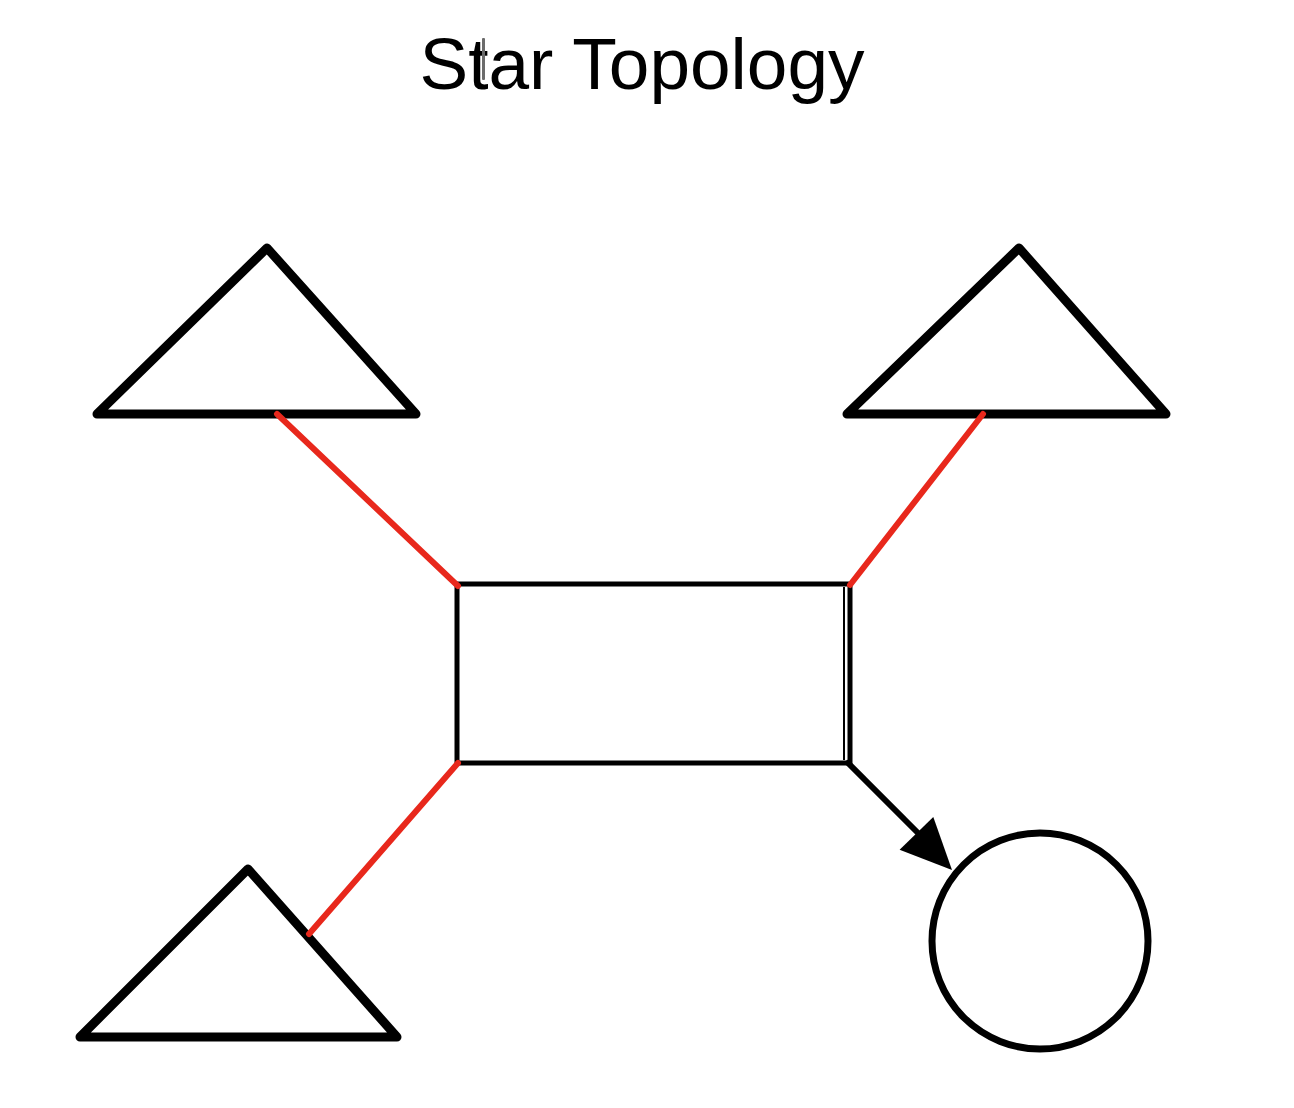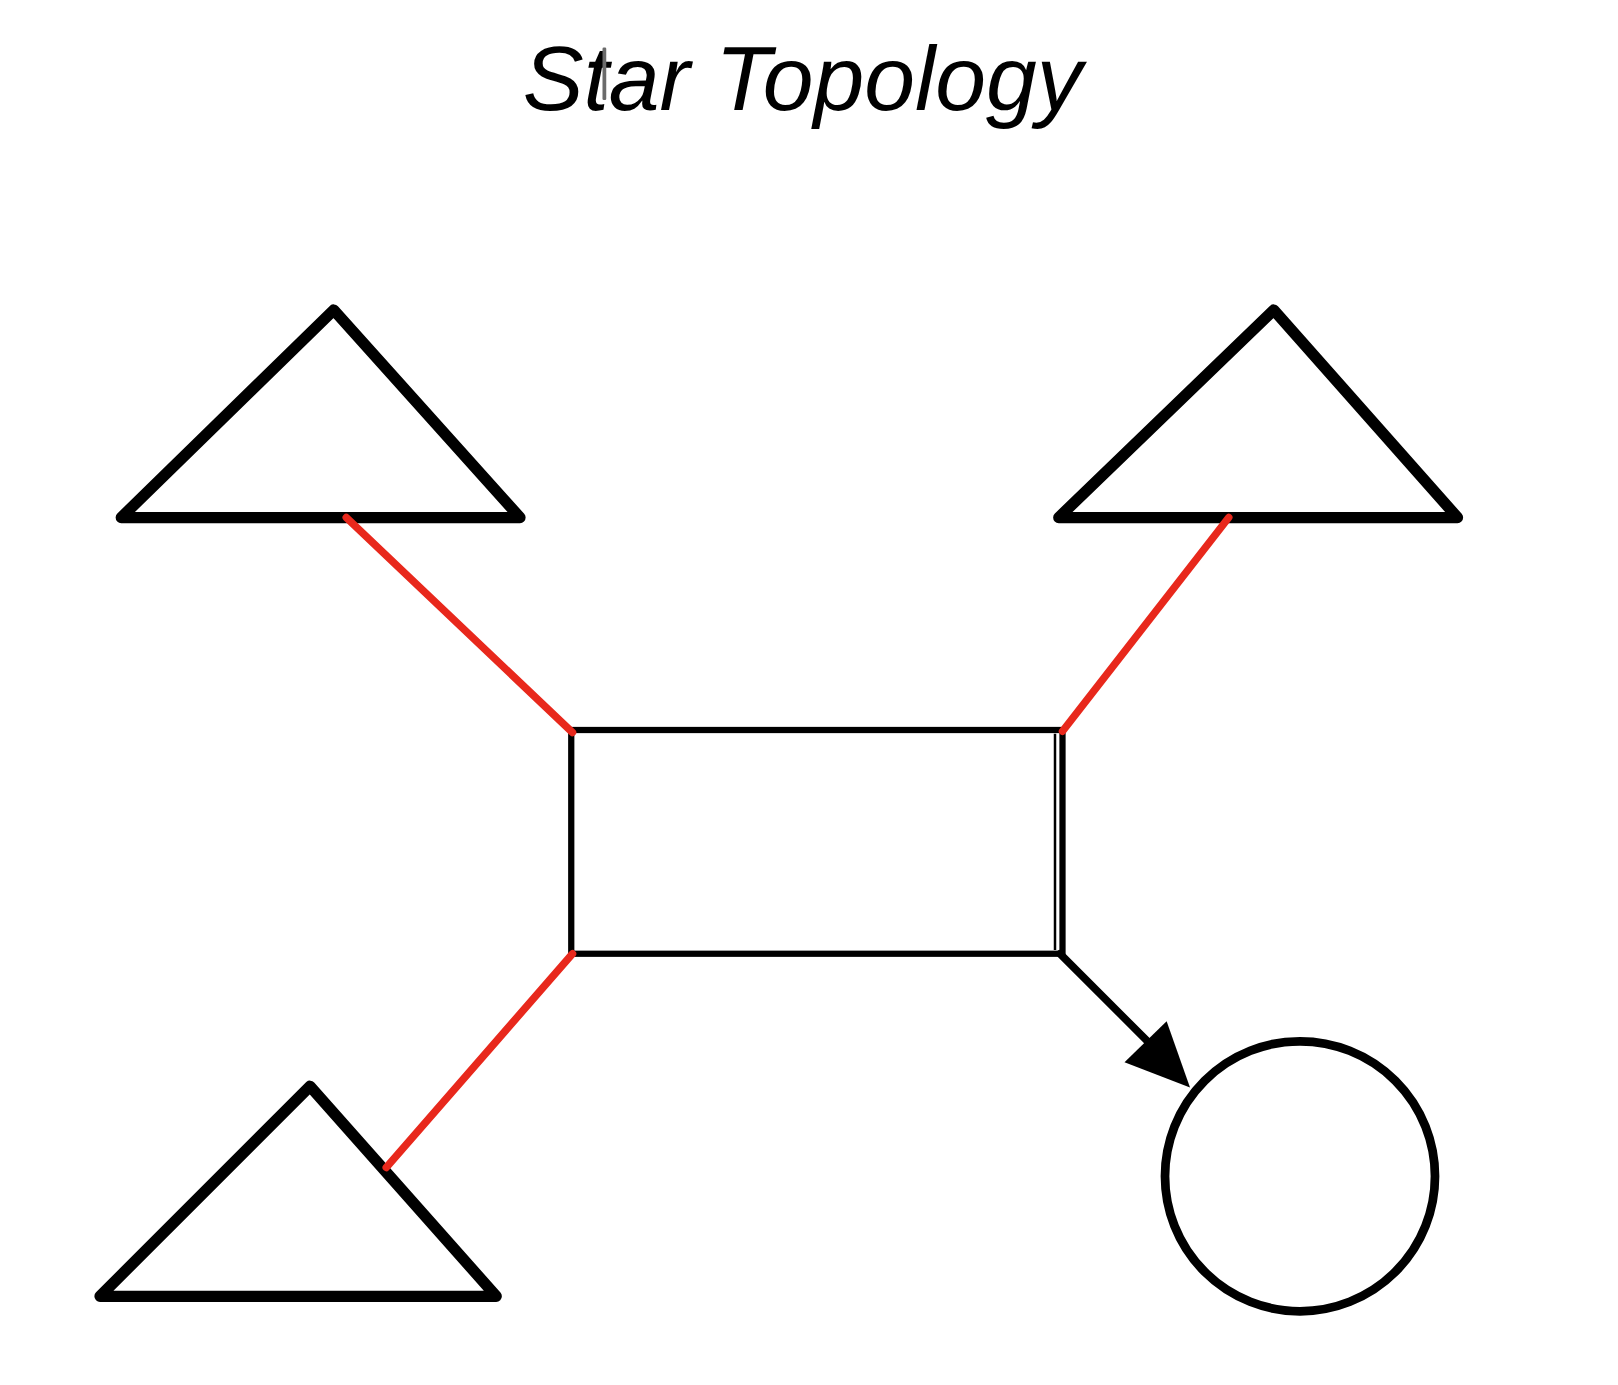--- a/index.html
+++ b/index.html
@@ -20,21 +20,20 @@
     top: 27px;
     left: 0;
     width: 1284px;
     line-height: 1;
     text-align: center;
     font-size: 73px;
     font-weight: 400;
     color: #000000;
     letter-spacing: 0px;
     user-select: none;
-    font-style: italic;
   }
   .caret {
     position: absolute;
     width: 3px;
     border-radius: 1px;
   }
   svg.diagram {
     position: absolute;
     left: 0;
     top: 0;

